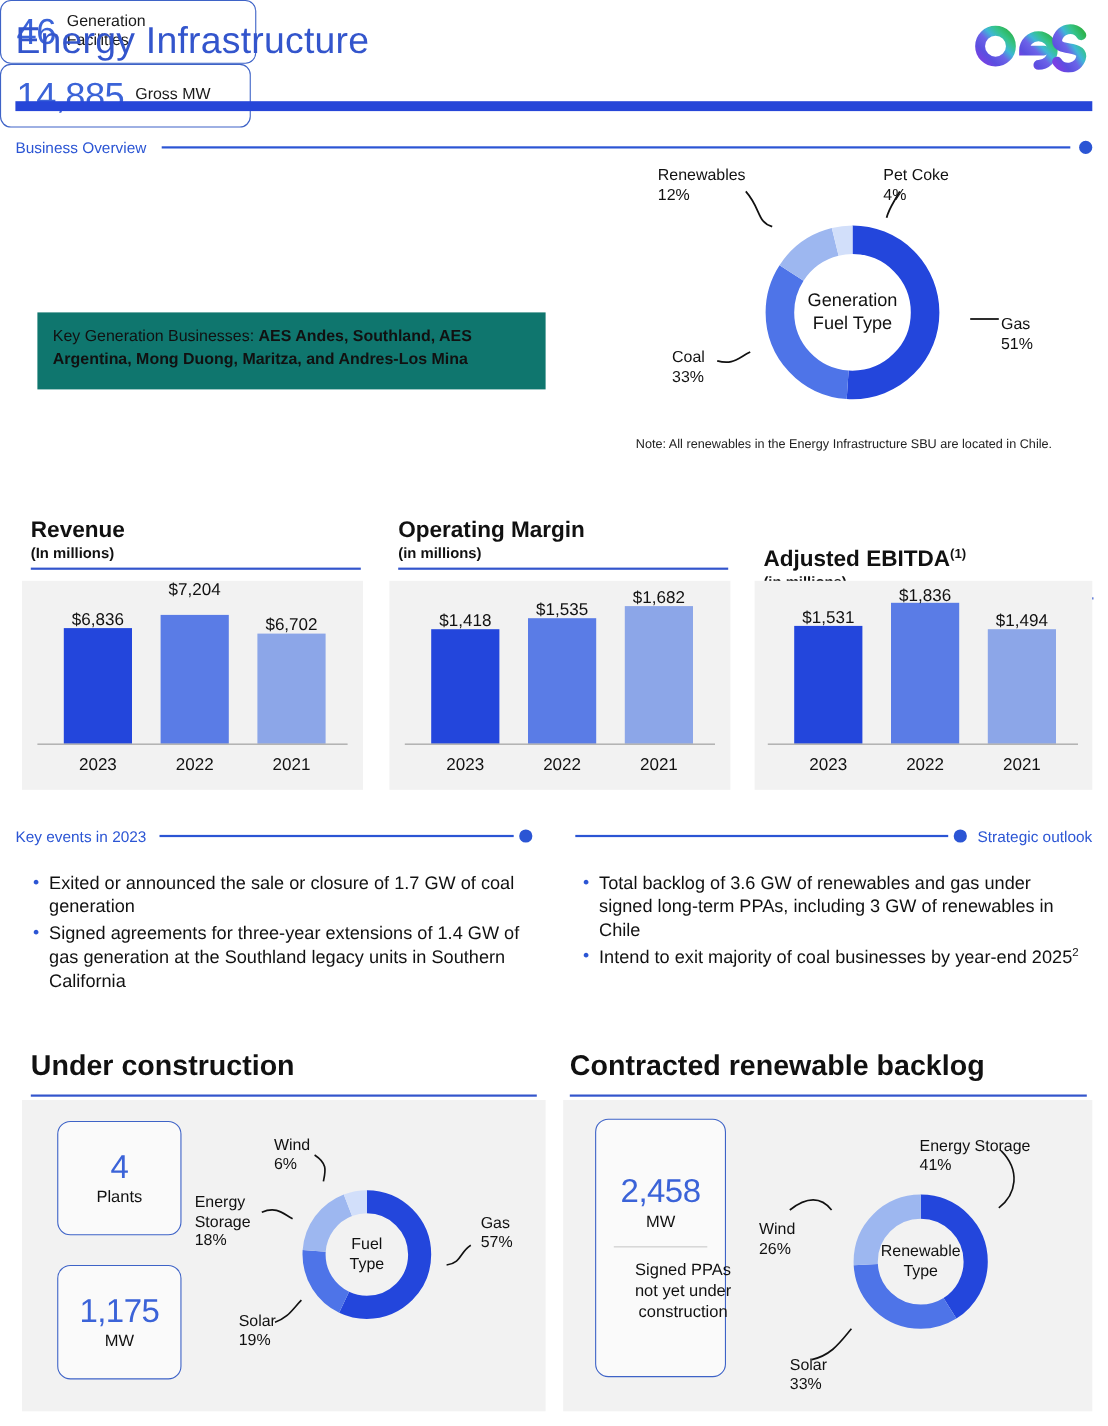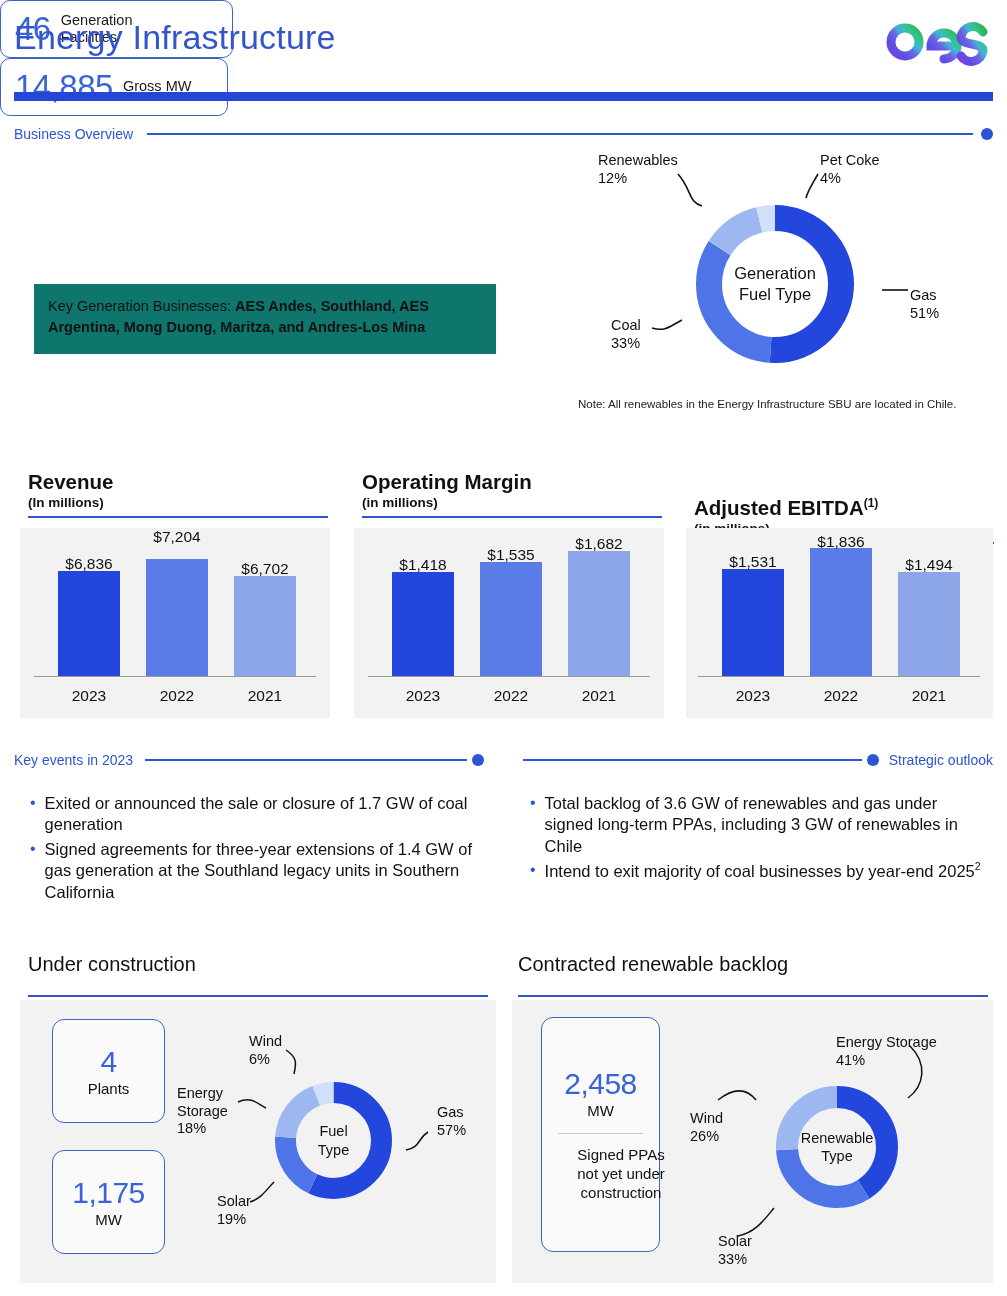--- a/index.html
+++ b/index.html
@@ -82,21 +82,21 @@
   }
   .axis { position: absolute; height: 1.5px; background: #9a9a9a; }
 
   
   .bullets { position: absolute; }
   .bullet { display: flex; gap: 9px; font-size: 16.5px; line-height: 1.3; color: #111; margin-bottom: 3px; }
   .bullet .dot { color: #2B55D4; font-size: 16px; line-height: 1.3; flex: none; }
   .bullet sup { font-size: 10.5px; vertical-align: super; }
 
   
-  .panel-title { position: absolute; font-size: 20px; font-weight: 400; color: #111; }
+  .panel-title { position: absolute; font-size: 26px; font-weight: 700; color: #111; }
   .panel-rule { position: absolute; height: 2px; background: #3355CC; }
   .panel-body { position: absolute; background: #f2f2f2; }
 
   .box {
     position: absolute; border: 1.6px solid #3E63C7; border-radius: 12px;
     background: #fafafa;
     display: flex; flex-direction: column; align-items: center; justify-content: center;
     text-align: center;
   }
   .box-num { font-size: 30px; color: #3B63D8; letter-spacing: -.5px; }
@@ -178,21 +178,21 @@
     <g fill="none" stroke="#111" stroke-width="1.6">
       <path d="M118 24 C132 40, 128 52, 142 56"></path>
       <path d="M258 24 C250 38, 248 40, 246 48"></path>
       <path d="M 92 178 C106 182, 110 176, 122 170"></path>
       <path d="M322 140 L348 140"></path>
     </g>
   </svg>
 
   <div class="dlabel" style="left:598px; top:152px;">Renewables
 12%</div>
-  <div class="dlabel" style="left:820px; top:152px;">Pet Coke
+  <div class="dlabel" style="left:803px; top:152px;">Pet Coke
 4%</div>
   <div class="dlabel" style="left:611px; top:317px;">Coal
 33%</div>
   <div class="dlabel" style="left:910px; top:287px;">Gas
 51%</div>
 
   <div class="note">Note: All renewables in the Energy Infrastructure SBU are located in Chile.</div>
 
   <div class="chart-head" style="left:28px; top:470px; width:300px;">
     <div class="chart-title">Revenue</div>

